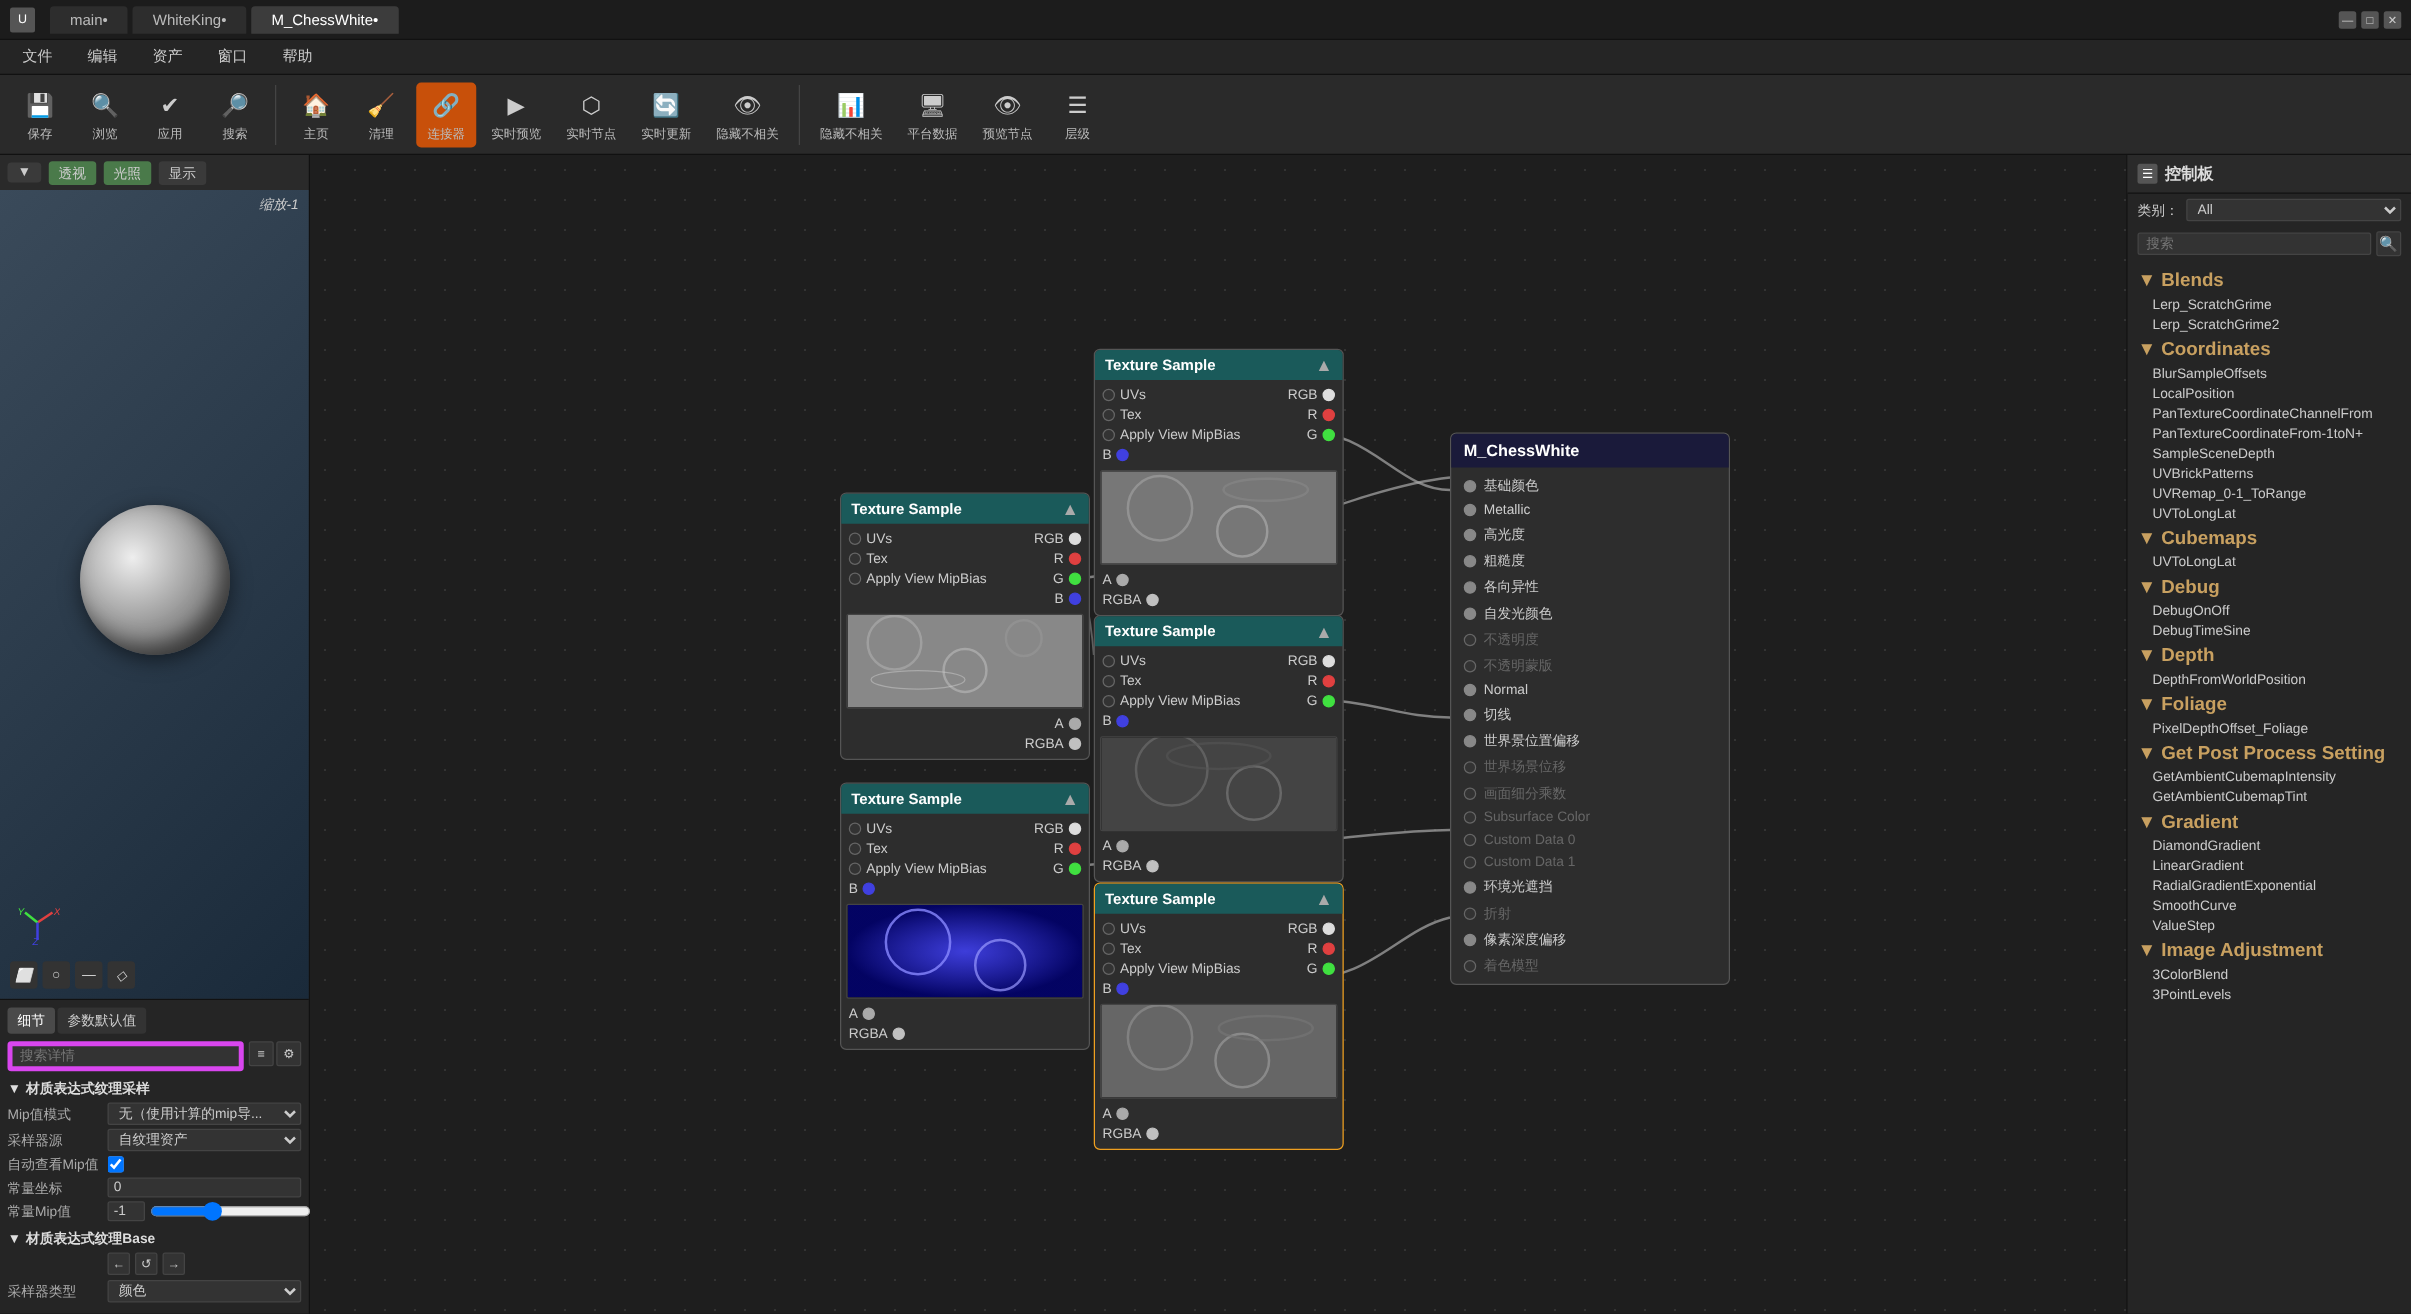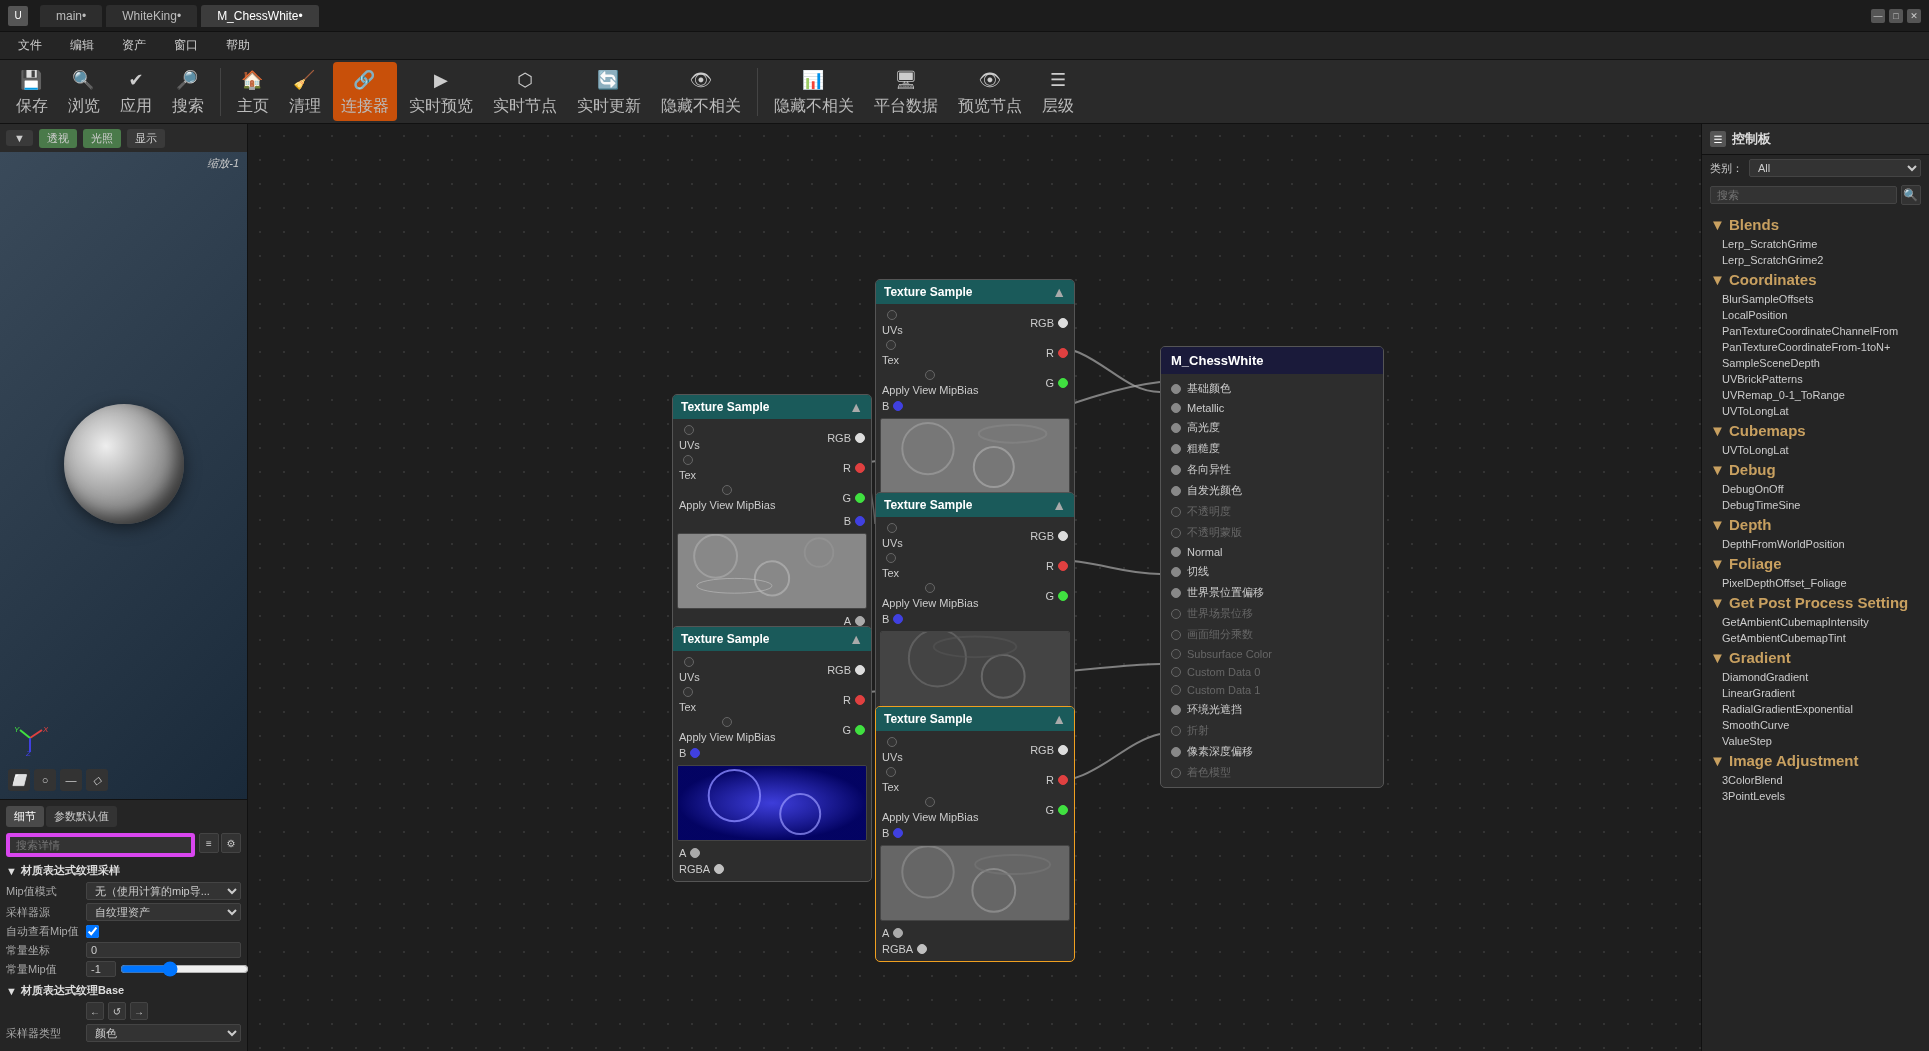--- a/index.html
+++ b/index.html
@@ -89,21 +89,21 @@
       cursor: pointer;
       min-width: 48px;
     }
     .tool-btn.active { background: #c8500a; }
     .tool-btn .icon {
       width: 28px; height: 28px;
       display: flex; align-items: center; justify-content: center;
       font-size: 18px;
     }
     .tool-btn .label {
-      font-size: 16px;
+      font-size: 10px;
       color: #bbb;
       margin-top: 2px;
     }
     .tool-separator {
       width: 1px; height: 48px;
       background: #444; margin: 0 4px;
     }
 
     
     #main {
@@ -270,21 +270,21 @@
     }
     .node-header.teal { background: #1a5a5a; }
     .node-body {
       padding: 4px 0;
     }
     .pin-row {
       display: flex; align-items: center; padding: 2px 6px;
       font-size: 11px; color: #ccc;
       justify-content: space-between;
     }
-    .pin-row .left { display: flex; align-items: center; gap: 4px; flex-direction: column; }
+    .pin-row .left { display: flex; align-items: center; gap: 4px; }
     .pin-row .right { display: flex; align-items: center; gap: 4px; }
     .pin {
       width: 10px; height: 10px;
       border-radius: 50%;
       border: 1px solid #888;
       background: #333;
     }
     .pin.r { background: #e04040; border-color: #e04040; }
     .pin.g { background: #40e040; border-color: #40e040; }
     .pin.b { background: #4040e0; border-color: #4040e0; }

